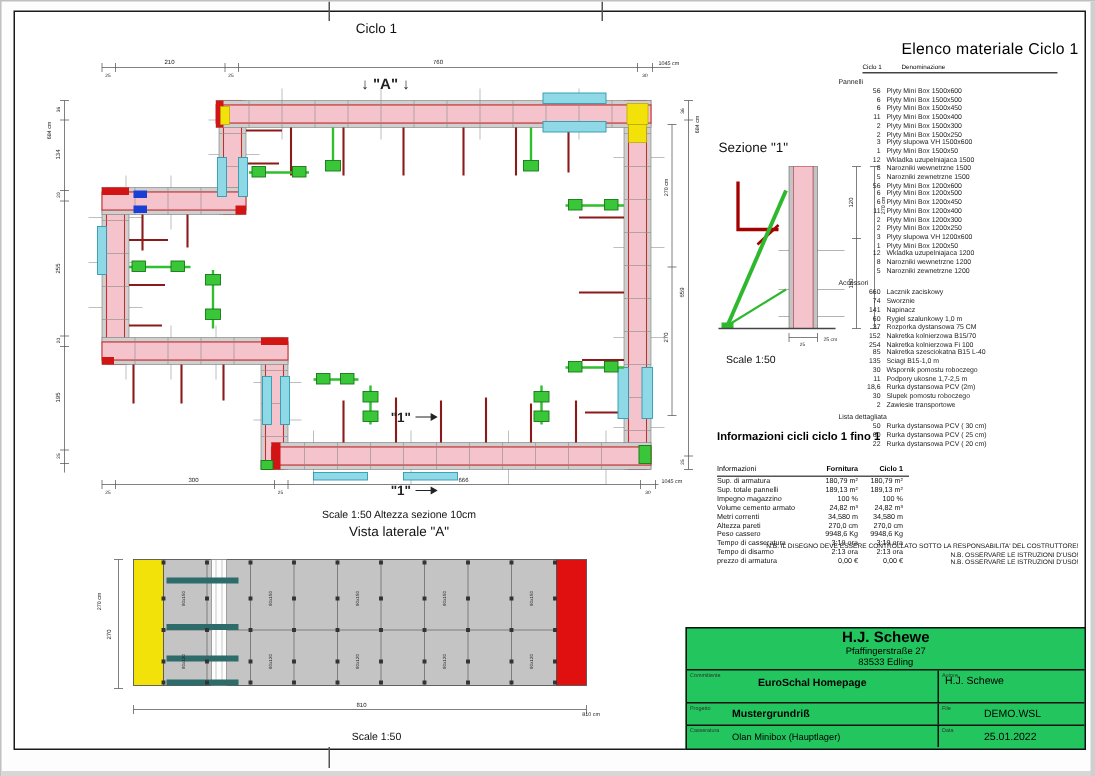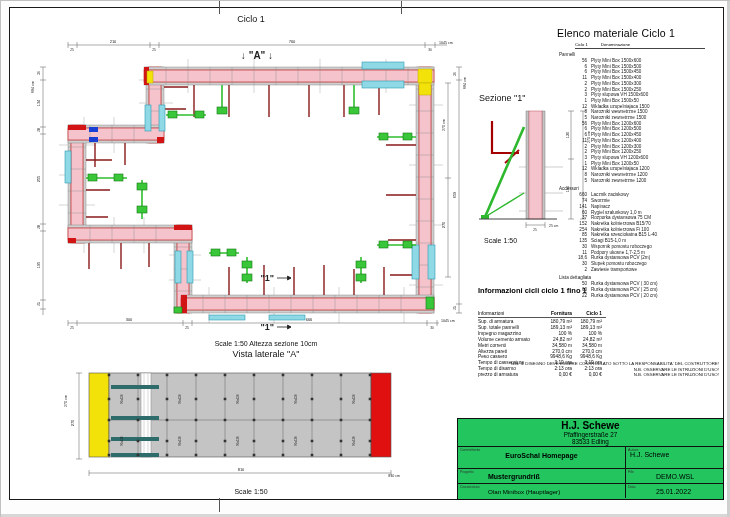--- a/index.html
+++ b/index.html
@@ -12,21 +12,21 @@
   .ttl{color:#111;}
   
   #ciclo-title{left:180px;top:13px;width:140px;text-align:center;font-size:9px;}
   #plan-scale{left:135px;top:339px;width:260px;text-align:center;font-size:7px;}
   #vista-title{left:135px;top:348px;width:260px;text-align:center;font-size:9px;}
   #vista-scale{left:150px;top:487px;width:200px;text-align:center;font-size:7px;}
   #sezione-title{left:478px;top:92px;width:110px;font-size:9px;}
   #sezione-scale{left:483px;top:236px;width:90px;font-size:7px;}
   
   #materials{left:556px;top:26px;width:162px;}
-  #mat-title{font-size:10.5px;text-align:left;letter-spacing:.2px;}
+  #mat-title{font-size:10.5px;text-align:right;letter-spacing:.2px;}
   #mat-head{display:flex;font-size:4.2px;margin:3px 0 1px 18px;border-bottom:.5px solid #444;padding-bottom:1px;width:130px;}
   #mat-head .h1{width:26px;}
   #mat-head .h2{flex:1;}
   .mat-group{font-size:4.6px;margin:3px 0 1px 2px;color:#222;}
   .mat-row{display:flex;font-size:4.6px;line-height:5.7px;color:#222;}
   .mat-row .q{width:30px;text-align:right;padding-right:4px;}
   .mat-row .n{flex:1;}
   
   #info{left:477px;top:285px;width:128px;}
   #info-title{font-size:7.5px;font-weight:bold;margin-bottom:16px;}

